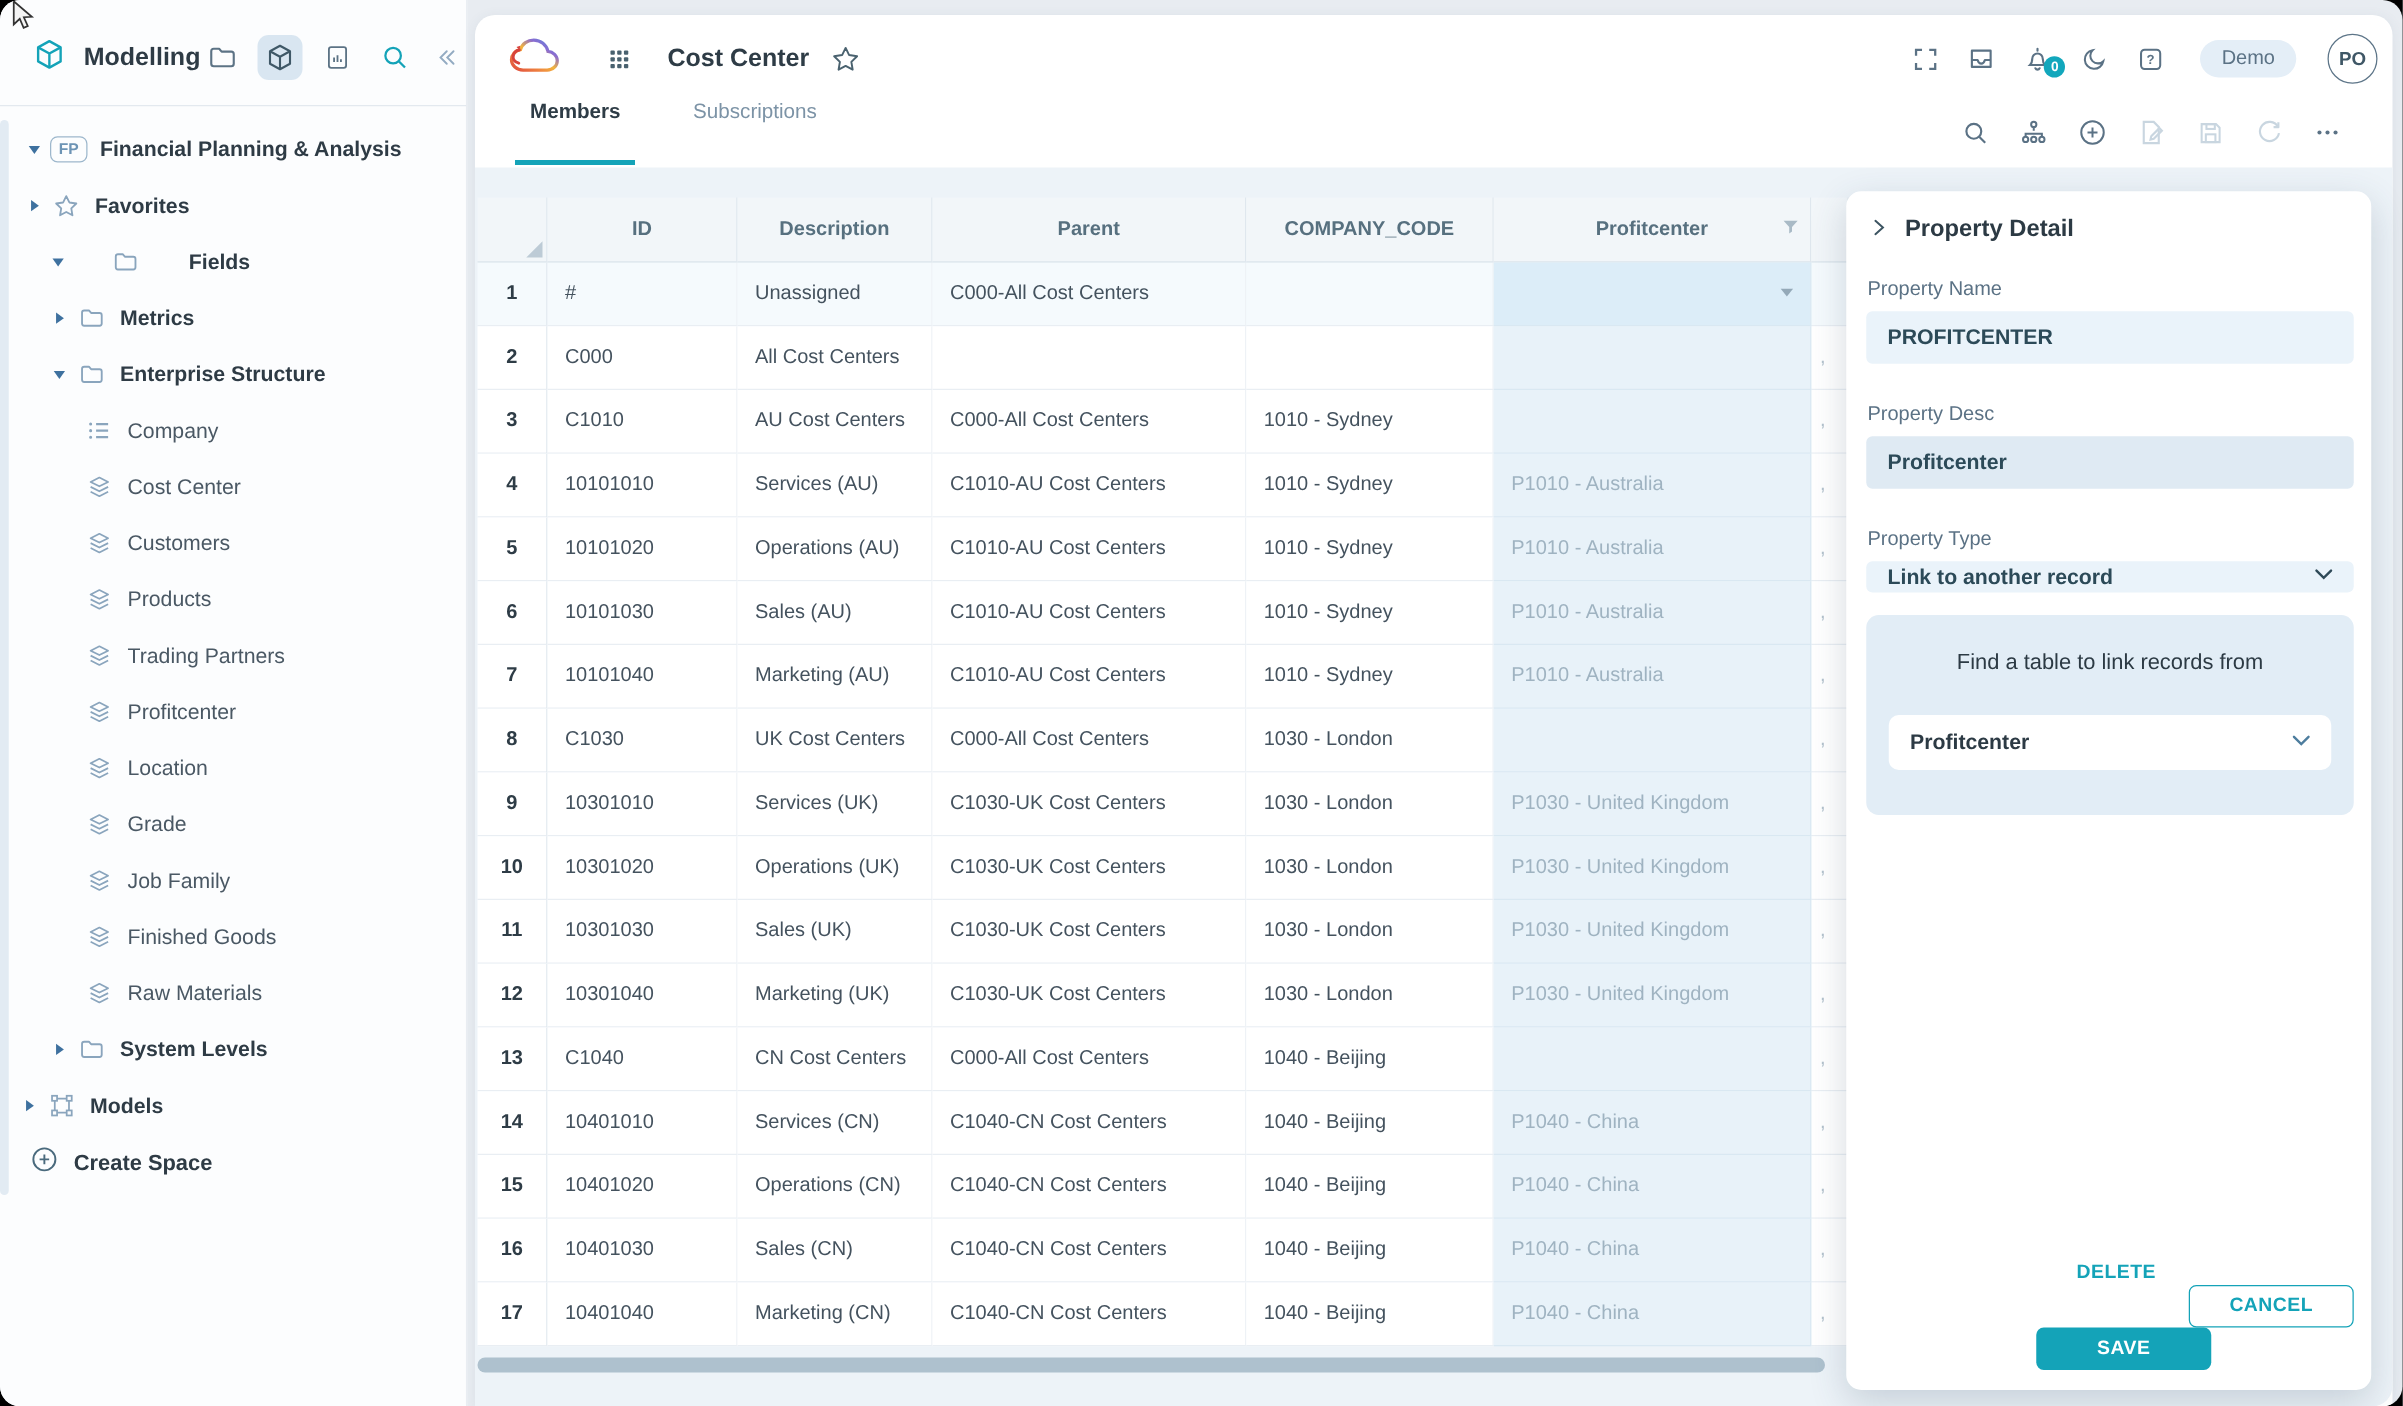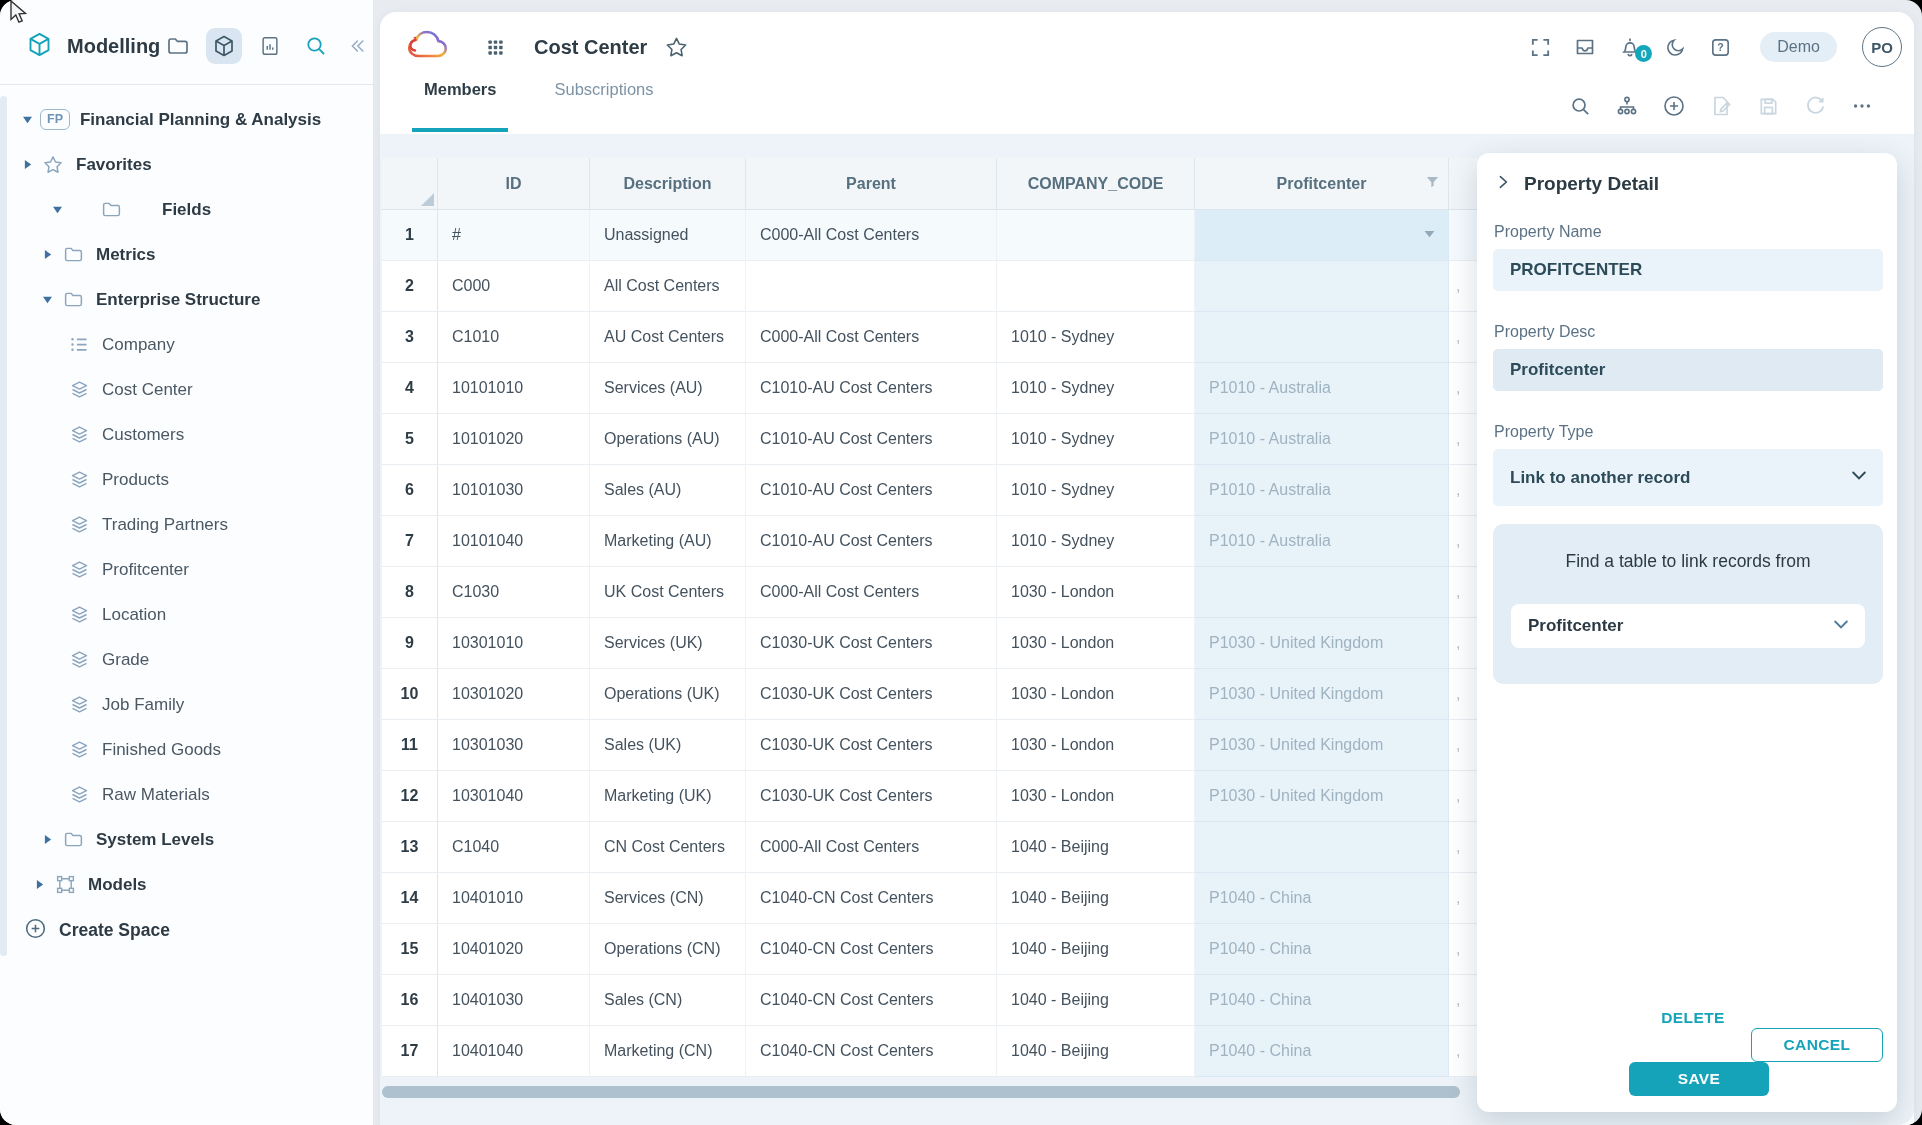--- a/index.html
+++ b/index.html
@@ -63,21 +63,21 @@
   
   .panel{position:absolute;left:1477px;top:153px;width:420px;height:959px;background:#fff;border-radius:12px;
          box-shadow:0 10px 30px rgba(45,70,95,.20);display:flex;flex-direction:column;padding:20px 14px 16px 16px;z-index:5;}
   .p-head{display:flex;align-items:center;gap:13px;margin:0 0 28px 2px;}
   .p-title{font-size:19px;font-weight:700;color:#2c3a44;}
   .p-label{font-size:16px;color:#5b7285;margin:0 0 8px 1px;}
   .p-label.mt{margin-top:32px;}
   .p-input{height:42px;border-radius:5px;background:#eaf3fa;display:flex;align-items:center;padding:0 17px;
            font-size:17px;font-weight:700;color:#2c4a58;}
   .p-input.desc{background:#dfeaf3;}
-  .p-select{height:57px;border-radius:5px;background:#eaf3fa;display:flex;align-items:center;justify-content:space-between;
+  .p-select{height:25px;border-radius:5px;background:#eaf3fa;display:flex;align-items:center;justify-content:space-between;
             padding:0 14px 0 17px;font-size:17px;font-weight:700;color:#2c4a58;cursor:pointer;}
   .p-card{margin-top:18px;background:#e2edf6;border-radius:10px;padding:27px 18px 36px;}
   .p-card-title{text-align:center;font-size:17.5px;color:#2c3a44;margin:0 0 32px;}
   .p-dd{height:44px;background:#fff;border-radius:8px;display:flex;align-items:center;justify-content:space-between;
         padding:0 14px 0 17px;font-size:17px;font-weight:700;color:#2c3a44;cursor:pointer;}
   .spacer{flex:1;}
   .p-btns{display:flex;align-items:center;flex-direction:column;}
   .btn-delete{margin-left:10px;color:#14a3b8;font-weight:700;font-size:15.5px;letter-spacing:.4px;background:none;border:none;cursor:pointer;font-family:inherit;}
   .btn-cancel{margin-left:auto;width:132px;height:34px;border:1.7px solid #14a3b8;border-radius:6px;background:#fff;color:#14a3b8;
               font-weight:700;font-size:15.5px;letter-spacing:.4px;cursor:pointer;font-family:inherit;}
@@ -150,21 +150,21 @@
               <path d="M2.6 0.9 8.3 5 2.6 9.1Z" fill="#3e719f"></path>
             </svg>
           </span>
           <span class="ticon">
             <svg width="22" height="22" viewBox="0 0 24 24" fill="none" stroke="#8aa5bd" stroke-width="1.6" stroke-linejoin="round">
               <path d="M12 3.2l2.7 5.5 6.1.9-4.4 4.3 1 6-5.4-2.9-5.4 2.9 1-6L3.2 9.6l6.1-.9z"></path>
             </svg>
           </span>
           <span class="lbl">Favorites</span>
         </div>
-        <div class="tree-row bold" style="padding-left: 52px; gap: 28px;">
+        <div class="tree-row bold" style="padding-left: 41px; gap: 28px;">
           <span class="caret">
             <svg width="11" height="11" viewBox="0 0 10 10">
               <path d="M0.9 2.6 9.1 2.6 5 8.3Z" fill="#3e719f"></path>
             </svg>
           </span>
           <span class="ticon">
             <svg width="21" height="21" viewBox="0 0 24 24" fill="none" stroke="#8aa5bd" stroke-width="1.7" stroke-linejoin="round">
               <path d="M3 7a2 2 0 0 1 2-2h4.3l2 2.3H19a2 2 0 0 1 2 2V17a2 2 0 0 1-2 2H5a2 2 0 0 1-2-2z"></path>
             </svg>
           </span>
@@ -311,21 +311,21 @@
               <path d="M2.6 0.9 8.3 5 2.6 9.1Z" fill="#3e719f"></path>
             </svg>
           </span>
           <span class="ticon">
             <svg width="21" height="21" viewBox="0 0 24 24" fill="none" stroke="#8aa5bd" stroke-width="1.7" stroke-linejoin="round">
               <path d="M3 7a2 2 0 0 1 2-2h4.3l2 2.3H19a2 2 0 0 1 2 2V17a2 2 0 0 1-2 2H5a2 2 0 0 1-2-2z"></path>
             </svg>
           </span>
           <span class="lbl">System Levels</span>
         </div>
-        <div class="tree-row bold" style="padding-left: 34px;">
+        <div class="tree-row bold" style="padding-left: 18px;">
           <span class="caret">
             <svg width="11" height="11" viewBox="0 0 10 10">
               <path d="M2.6 0.9 8.3 5 2.6 9.1Z" fill="#3e719f"></path>
             </svg>
           </span>
           <span class="ticon">
             <svg width="21" height="21" viewBox="0 0 24 24" fill="none" stroke="#8aa5bd" stroke-width="1.6">
               <rect x="5.5" y="5.5" width="13" height="13" rx="1"></rect>
               <rect x="3" y="3" width="4.6" height="4.6" fill="#fcfdfe"></rect>
               <rect x="16.4" y="3" width="4.6" height="4.6" fill="#fcfdfe"></rect>

